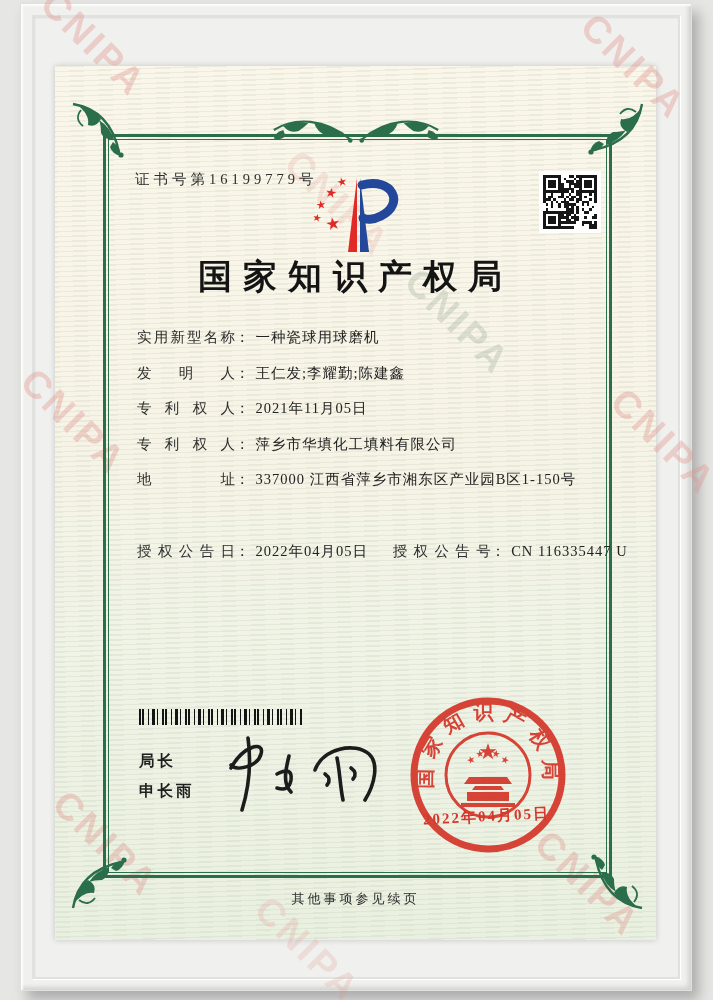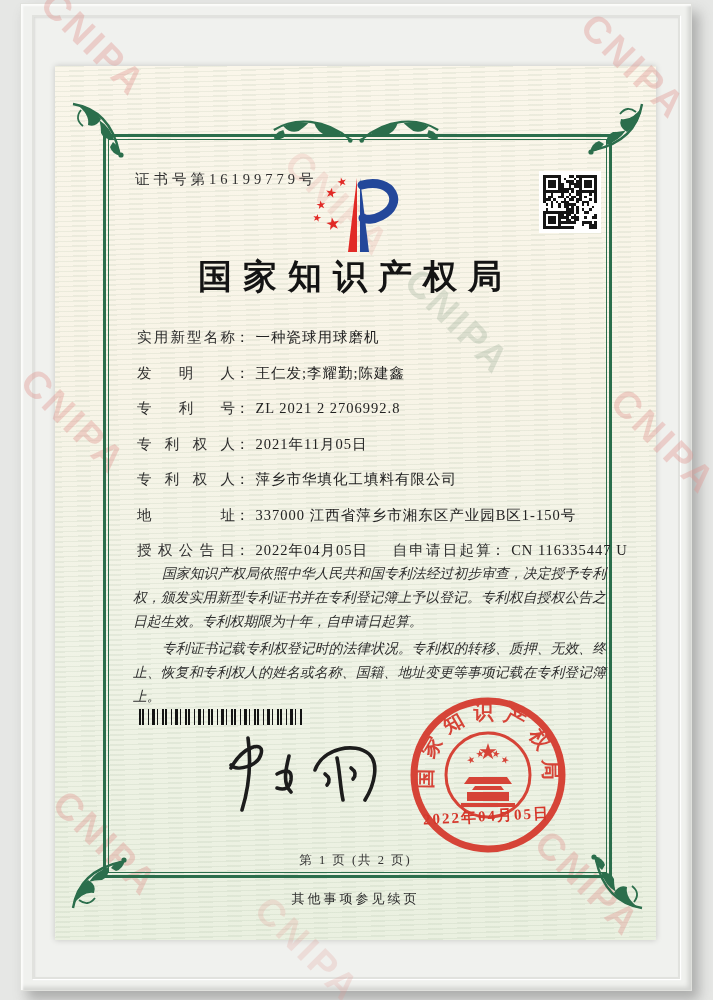--- a/index.html
+++ b/index.html
@@ -37,21 +37,21 @@
   .qr .grid div{background:#161616;}
   .cert-title{position:absolute;left:0;right:0;top:188px;text-align:center;font-size:34px;font-weight:700;
               letter-spacing:11px;color:#141414;}
   
   .fields{position:absolute;left:82px;top:260px;right:48px;font-size:14.5px;color:#222;}
   .frow{margin-bottom:13.5px;line-height:22px;white-space:nowrap;}
   .flabel{display:inline-block;width:98px;text-align:justify;text-align-last:justify;color:#2e2e2e;}
   .fcolon{margin-right:6px;}
   .fvalue{letter-spacing:1px;}
   .half{display:inline-block;}
-  .half.first{width:252px;}
+  .half.first{width:252px;margin-top:36px;}
   
   .paras{position:absolute;left:78px;right:50px;top:496px;font-size:13.8px;line-height:1.74;
          color:#2e2e2e;text-align:justify;font-style:italic;}
   .paras p{margin:0 0 3px 0;text-indent:2.1em;}
   
   .barcode{position:absolute;left:84px;top:643px;width:164px;height:16px;
     background-image:repeating-linear-gradient(90deg,#141414 0 2px,transparent 2px 3px,#141414 3px 5px,
       transparent 5px 9px,#141414 9px 10px,transparent 10px 13px,#141414 13px 16px,transparent 16px 18px,
       #141414 18px 19px,transparent 19px 23px);}
   
@@ -414,48 +414,45 @@
     <div class="cert-title">国家知识产权局</div>
 
     <div class="fields">
       <div class="frow">
         <span class="flabel">实用新型名称</span><span class="fcolon">：</span><span class="fvalue">一种瓷球用球磨机</span>
       </div>
       <div class="frow">
         <span class="flabel">发明人</span><span class="fcolon">：</span><span class="fvalue">王仁发;李耀勤;陈建鑫</span>
       </div>
       <div class="frow">
-        <span class="flabel">专利号</span><span class="fcolon">：</span><span class="fvalue">ZL 2021 2 2706992.8</span>
-      </div>
-      <div class="frow">
         <span class="flabel">专利权人</span><span class="fcolon">：</span><span class="fvalue">2021年11月05日</span>
       </div>
       <div class="frow">
         <span class="flabel">专利权人</span><span class="fcolon">：</span><span class="fvalue">萍乡市华填化工填料有限公司</span>
       </div>
       <div class="frow">
         <span class="flabel">地址</span><span class="fcolon">：</span><span class="fvalue">337000 江西省萍乡市湘东区产业园B区1-150号</span>
       </div>
       <div class="frow">
         <span class="half first">
           <span class="flabel">授权公告日</span><span class="fcolon">：</span><span class="fvalue">2022年04月05日</span>
         </span>
         <span class="half">
-          <span class="flabel">自申请日起算</span><span class="fcolon">：</span><span class="fvalue">CN 116335447 U</span>
+          <span class="flabel">授权公告号</span><span class="fcolon">：</span><span class="fvalue">CN 116335447 U</span>
         </span>
       </div>
     </div>
 
-    <div class="paras">
-      <p>国家知识产权局依照中华人民共和国专利法经过初步审查，决定授予专利权，颁发实用新型专利证书并在专利登记簿上予以登记。专利权自授权公告之日起生效。专利权期限为十年，自申请日起算。</p>
-      <p>专利证书记载专利权登记时的法律状况。专利权的转移、质押、无效、终止、恢复和专利权人的姓名或名称、国籍、地址变更等事项记载在专利登记簿上。</p>
+
+    <div class="barcode"></div>
+
+    <div class="officer">
+      <div>局长</div>
+      <div>申长雨</div>
     </div>
-
-    <div class="barcode"></div>
-
 
     <svg class="sig" viewBox="0 0 180 86" fill="none" stroke="#1c1c1c" stroke-width="3.6" stroke-linecap="round">
       <path d="M18,38 C30,16 52,10 48,24 C45,36 24,42 18,35"></path>
       <path d="M35,8 C38,30 37,54 29,80"></path>
       <path d="M76,26 C72,42 70,54 78,62"></path>
       <path d="M64,44 Q80,36 78,50 Q76,62 64,58"></path>
       <path d="M102,40 C110,18 142,12 156,24 C166,33 162,54 152,70"></path>
       <path d="M124,28 C127,42 127,56 130,70"></path>
       <path d="M138,38 q7,5 2,11"></path>
       <path d="M112,44 q7,5 2,11"></path>
@@ -480,17 +477,16 @@
           <path d="M-24,9 L24,9 L19,2 L-19,2 Z"></path>
           <path d="M-16,15 L16,15 L13,11 L-13,11 Z"></path>
           <rect x="-21" y="17" width="42" height="9"></rect>
           <rect x="-27" y="28" width="54" height="4"></rect>
         </g>
       </g>
     </svg>
 
     <div class="seal-date">2022年04月05日</div>
 
-    <div class="page-info">第 1 页 (共 2 页)</div>
     <div class="cont-note">其他事项参见续页</div>
 
   </div>
 </div>
 
 </body></html>

